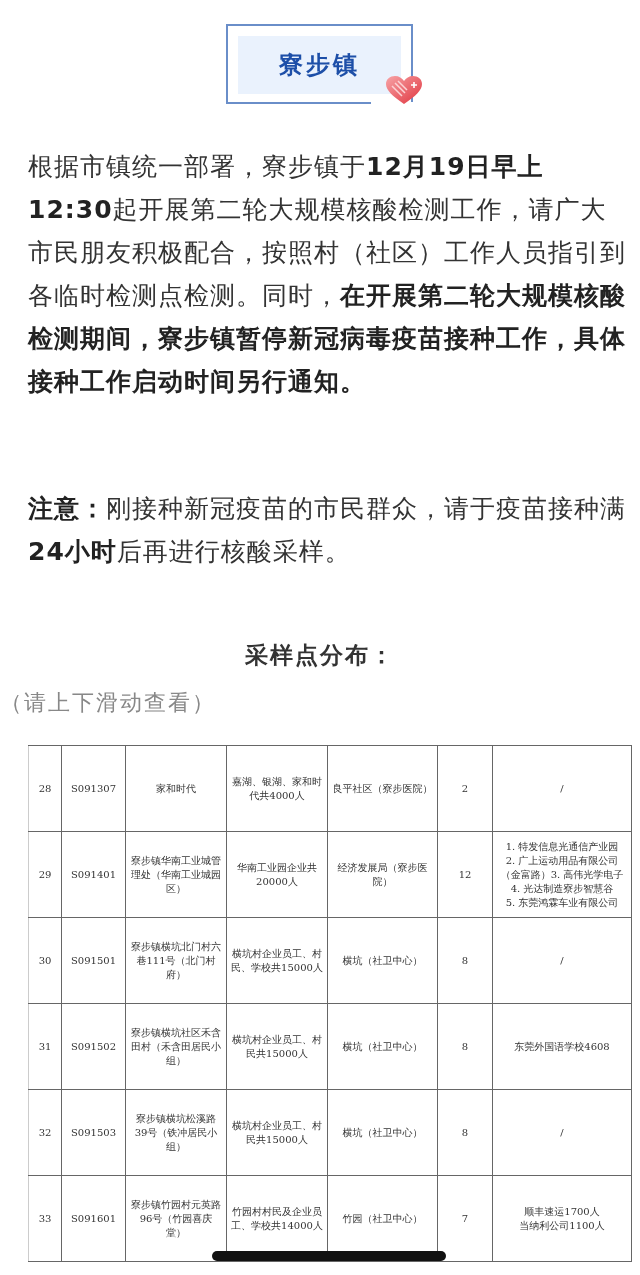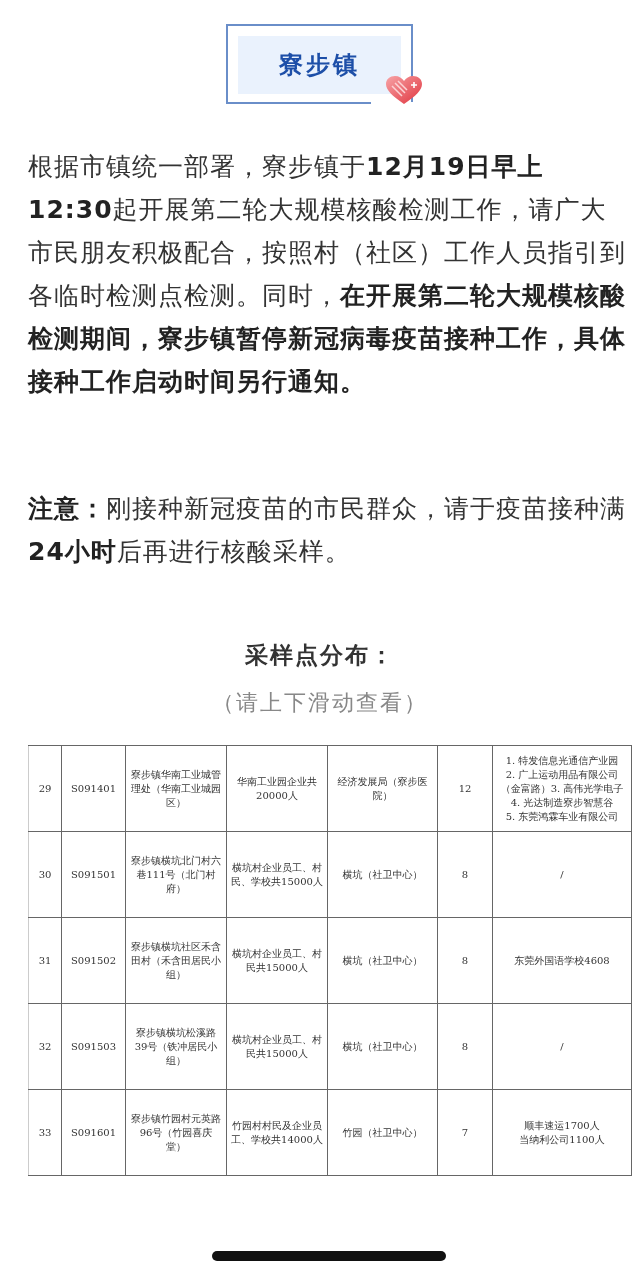--- a/index.html
+++ b/index.html
@@ -9,21 +9,21 @@
     border-left:2px solid #6a8ec9; border-top:2px solid #6a8ec9; border-right:2px solid #6a8ec9;
     box-sizing:border-box; background:#fff; }
   .title-box::after { content:""; position:absolute; left:-2px; right:40px; bottom:-2px; height:2px; background:#6a8ec9; }
   .title-inner { position:absolute; left:10px; top:10px; right:10px; bottom:8px; background:#eaf2fd;
     display:flex; align-items:center; justify-content:center; }
   .title-text { font-size:24px; font-weight:bold; color:#1d4fa8; letter-spacing:3px; }
   .heart { position:absolute; left:384px; top:74px; width:40px; height:32px; }
   .para { position:absolute; left:28px; width:600px; font-size:25px; line-height:43px; color:#333; letter-spacing:1px; }
   .para b { color:#222; }
   .section-title { position:absolute; left:0; width:640px; text-align:center; font-size:23px; font-weight:bold; color:#333; letter-spacing:2px; }
-  .section-sub { position:absolute; left:0; width:640px; text-align:center; font-size:22px; color:#888; letter-spacing:2px; }
+  .section-sub { position:absolute; left:0; width:640px; text-align:left; font-size:22px; color:#888; letter-spacing:2px; }
   table { position:absolute; left:28px; top:745px; border-collapse:collapse; table-layout:fixed; width:603px; font-family:"DejaVu Serif", "Liberation Serif", serif; }
   td { border:1.5px solid #666; text-align:center; vertical-align:middle; font-size:10px; line-height:14px; color:#333; padding:0 4px; overflow:hidden; }
   tr.r { height:86px; }
   td.first { border-left:1px solid #ccc; }
   .scroll-bar { position:absolute; left:212px; top:1251px; width:234px; height:10px; border-radius:5px; background:#111; }
 </style>
 </head>
 <body>
 
 <div class="title-box">
@@ -53,20 +53,29 @@
   <colgroup>
     <col style="width:33px">
       <col style="width:64px">
       <col style="width:101px">
       <col style="width:101px">
       <col style="width:110px">
       <col style="width:55px">
       <col style="width:139px">
   </colgroup>
   <tbody id="tbody">
+      <tr class="r">
+        <td class="first" style="white-space: pre-line;">28</td>
+        <td style="white-space: pre-line;">S091307</td>
+        <td style="white-space: pre-line;">家和时代</td>
+        <td style="white-space: pre-line;">嘉湖、银湖、家和时代共4000人</td>
+        <td style="white-space: pre-line;">良平社区（寮步医院）</td>
+        <td style="white-space: pre-line;">2</td>
+        <td style="white-space: pre-line;">/</td>
+      </tr>
       <tr class="r">
         <td class="first" style="white-space: pre-line;">29</td>
         <td style="white-space: pre-line;">S091401</td>
         <td style="white-space: pre-line;">寮步镇华南工业城管理处（华南工业城园区）</td>
         <td style="white-space: pre-line;">华南工业园企业共20000人</td>
         <td style="white-space: pre-line;">经济发展局（寮步医院）</td>
         <td style="white-space: pre-line;">12</td>
         <td style="white-space: pre-line;">1. 特发信息光通信产业园
 2. 广上运动用品有限公司（金富路）3. 高伟光学电子
 4. 光达制造寮步智慧谷

